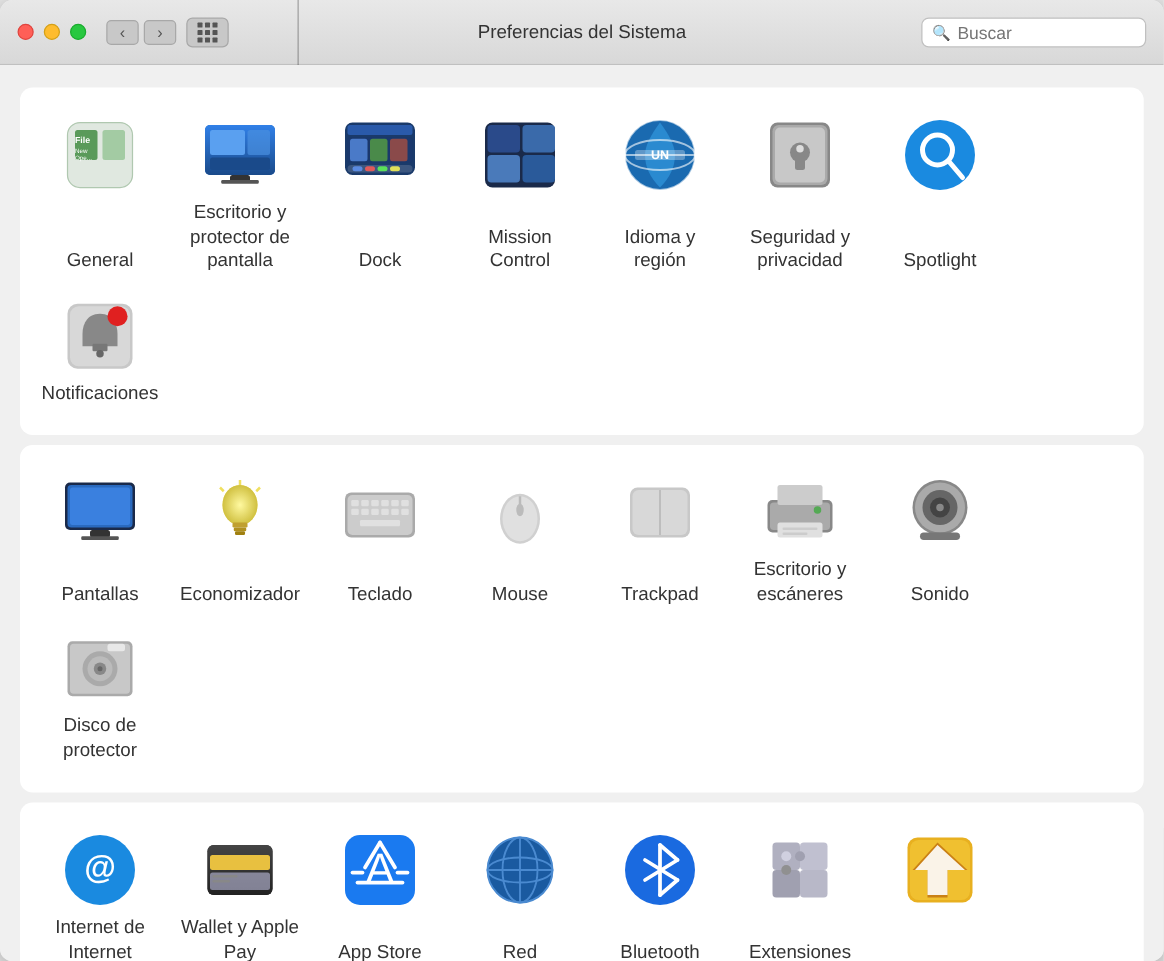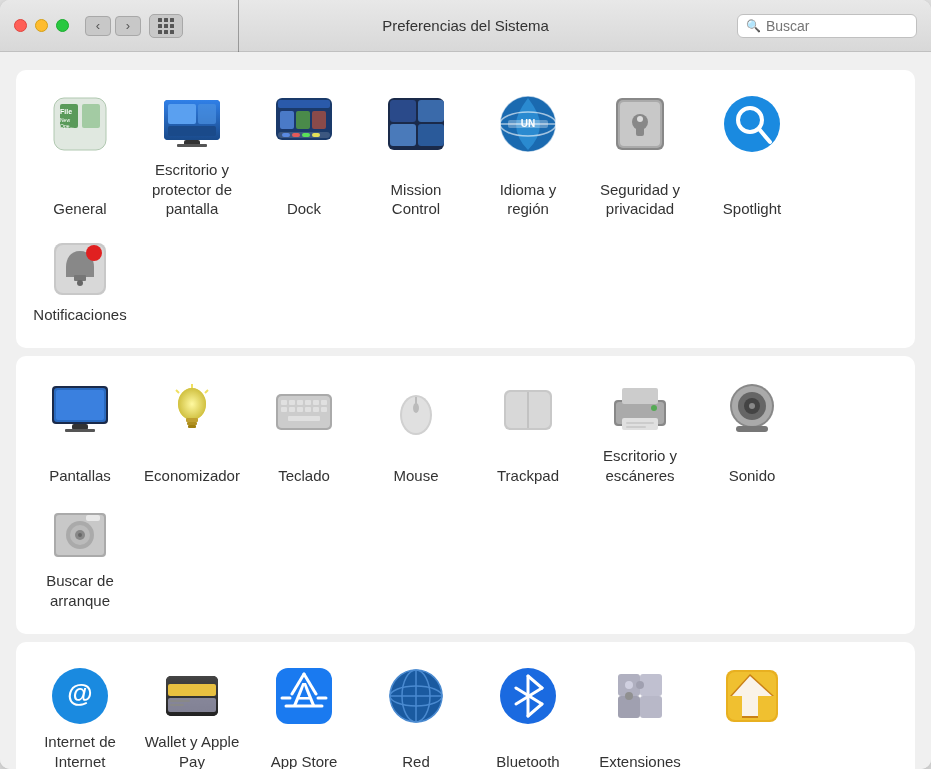--- a/index.html
+++ b/index.html
@@ -471,21 +471,21 @@
             <svg class="svg-icon" viewBox="0 0 60 60">
               <rect x="4" y="8" width="52" height="44" rx="4" fill="#aaa"></rect>
               <rect x="6" y="10" width="48" height="40" rx="3" fill="#c8c8c8"></rect>
               <circle cx="30" cy="30" r="14" fill="#aaa"></circle>
               <circle cx="30" cy="30" r="10" fill="#bbb"></circle>
               <circle cx="30" cy="30" r="5" fill="#888"></circle>
               <circle cx="30" cy="30" r="2" fill="#666"></circle>
               <rect x="36" y="10" width="14" height="6" rx="2" fill="#e8e8e8"></rect>
             </svg>
           </div>
-          <span class="icon-label">Buscar de arranque</span>
+          <span class="icon-label">Disco de protector</span>
         </div>
 
       </div>
     </div>
 
     <div class="section">
       <div class="icons-grid">
 
 
         <div class="app-icon-item">

